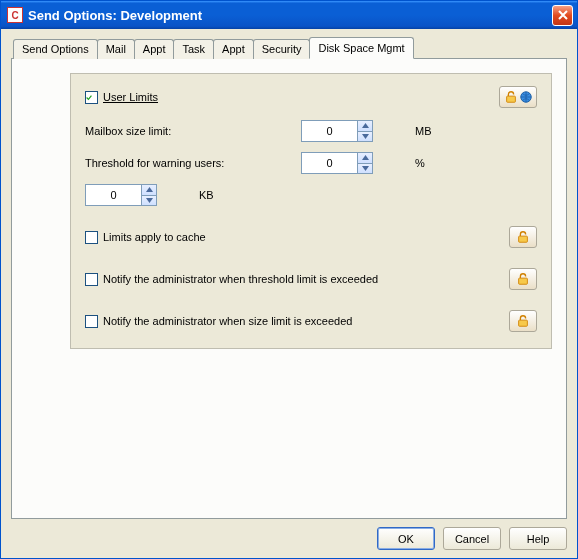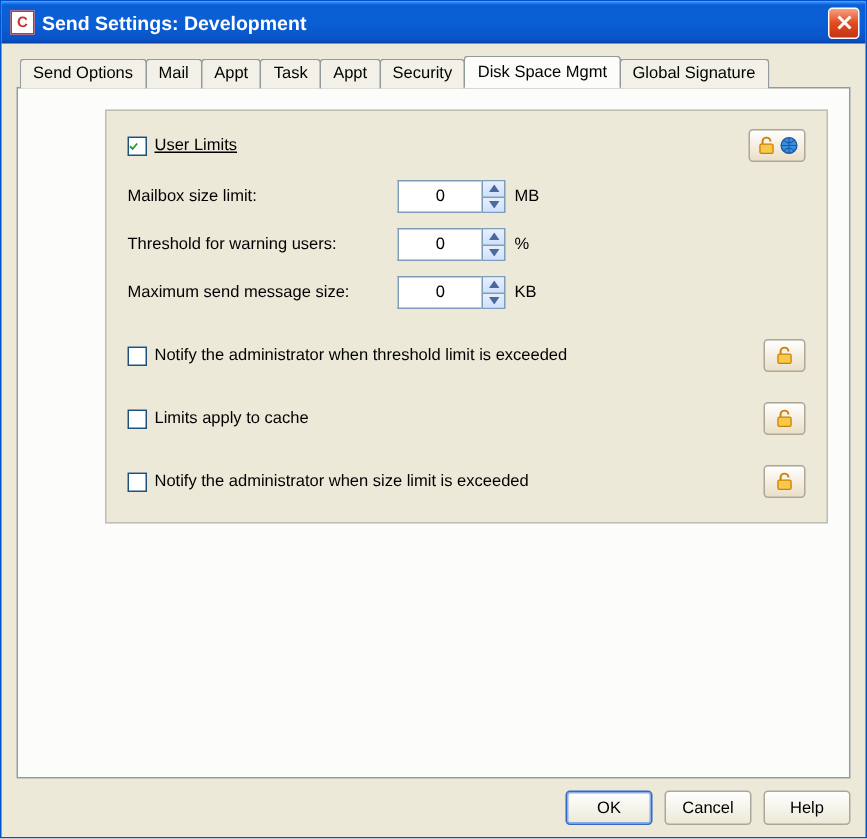--- a/index.html
+++ b/index.html
@@ -102,21 +102,21 @@
   background: #ece9d8;
   padding: 10px 14px 14px 14px;
   margin-left: 44px;
 }
 .row {
   display: flex;
   align-items: center;
   min-height: 26px;
 }
 .row.header { margin-bottom: 8px; }
-.row.field { margin-bottom: 6px; }
+.row.field { margin-bottom: 6px; gap: 36px; }
 .checkbox {
   width: 13px;
   height: 13px;
   border: 1px solid #1c5180;
   background: #fff;
   display: inline-flex;
   align-items: center;
   justify-content: center;
   margin-right: 5px;
   cursor: pointer;
@@ -209,38 +209,37 @@
   border: 1px solid #3169c6;
   box-shadow: inset 0 0 0 1px #89ade4;
 }
 </style>
 </head>
 <body>
 
 <div class="window">
   <div class="titlebar">
     <span class="app-icon">C</span>
-    <span class="title-text">Send Settings:  Development</span>
+    <span class="title-text">Send Options:  Development</span>
     <div class="close-btn">
       <svg viewBox="0 0 10 10" width="10" height="10">
           <path d="M1 1 L9 9 M9 1 L1 9" stroke="#fff" stroke-width="2"></path>
         </svg>
     </div>
   </div>
 
   <div class="body-area">
     <div class="tabs">
       <div class="tab">Send Options</div>
       <div class="tab">Mail</div>
       <div class="tab">Appt</div>
       <div class="tab">Task</div>
       <div class="tab">Appt</div>
       <div class="tab">Security</div>
       <div class="tab active">Disk Space Mgmt</div>
-      <div class="tab">Global Signature</div>
     </div>
 
     <div class="tabpanel">
       <div class="group">
 
         <div class="row header">
           <span class="checkbox checked">
             <svg viewBox="0 0 10 10" width="11" height="11">
                 <path d="M1 5 L4 8 L9 2" stroke="#21a121" stroke-width="2" fill="none"></path>
               </svg>
@@ -293,63 +292,62 @@
                   <svg viewBox="0 0 7 5">
                     <path d="M0 0 L3.5 5 L7 0 Z" fill="#4a6a9c"></path>
                   </svg>
                 </span>
             </span>
           </span>
           <span class="unit">%</span>
         </div>
 
         <div class="row field">
-          <span class="field-label">Maximum send message size:</span>
           <span class="numinput">
             <input type="text" value="0" style="">
             <span class="spinner">
               <span class="spin">
                   <svg viewBox="0 0 7 5">
                     <path d="M0 5 L3.5 0 L7 5 Z" fill="#4a6a9c"></path>
                   </svg>
                 </span>
               <span class="spin">
                   <svg viewBox="0 0 7 5">
                     <path d="M0 0 L3.5 5 L7 0 Z" fill="#4a6a9c"></path>
                   </svg>
                 </span>
             </span>
           </span>
           <span class="unit">KB</span>
+        </div>
+
+        <div class="row check-row">
+          <span class="checkbox"></span>
+          <span>Limits apply to cache</span>
+          <span class="lock-btn single">
+            <svg class="lock-svg" viewBox="0 0 16 16">
+                <path d="M5 7 V5 a3 3 0 0 1 6 0" stroke="#d08000" stroke-width="1.5" fill="none"></path>
+                <rect x="3" y="7" width="10" height="7" rx="1" fill="#f7c94b" stroke="#d08000"></rect>
+              </svg>
+          </span>
         </div>
 
         <div class="row check-row">
           <span class="checkbox"></span>
           <span>Notify the administrator when threshold limit is exceeded</span>
           <span class="lock-btn single">
             <svg class="lock-svg" viewBox="0 0 16 16">
                 <path d="M5 7 V5 a3 3 0 0 1 6 0" stroke="#d08000" stroke-width="1.5" fill="none"></path>
                 <rect x="3" y="7" width="10" height="7" rx="1" fill="#f7c94b" stroke="#d08000"></rect>
               </svg>
           </span>
         </div>
 
         <div class="row check-row">
           <span class="checkbox"></span>
-          <span>Limits apply to cache</span>
-          <span class="lock-btn single">
-            <svg class="lock-svg" viewBox="0 0 16 16">
-                <path d="M5 7 V5 a3 3 0 0 1 6 0" stroke="#d08000" stroke-width="1.5" fill="none"></path>
-                <rect x="3" y="7" width="10" height="7" rx="1" fill="#f7c94b" stroke="#d08000"></rect>
-              </svg>
-          </span>
-        </div>
-
-        <div class="row check-row">
-          <span class="checkbox"></span>
           <span>Notify the administrator when size limit is exceeded</span>
           <span class="lock-btn single">
             <svg class="lock-svg" viewBox="0 0 16 16">
                 <path d="M5 7 V5 a3 3 0 0 1 6 0" stroke="#d08000" stroke-width="1.5" fill="none"></path>
                 <rect x="3" y="7" width="10" height="7" rx="1" fill="#f7c94b" stroke="#d08000"></rect>
               </svg>
           </span>
         </div>
 
       </div>

